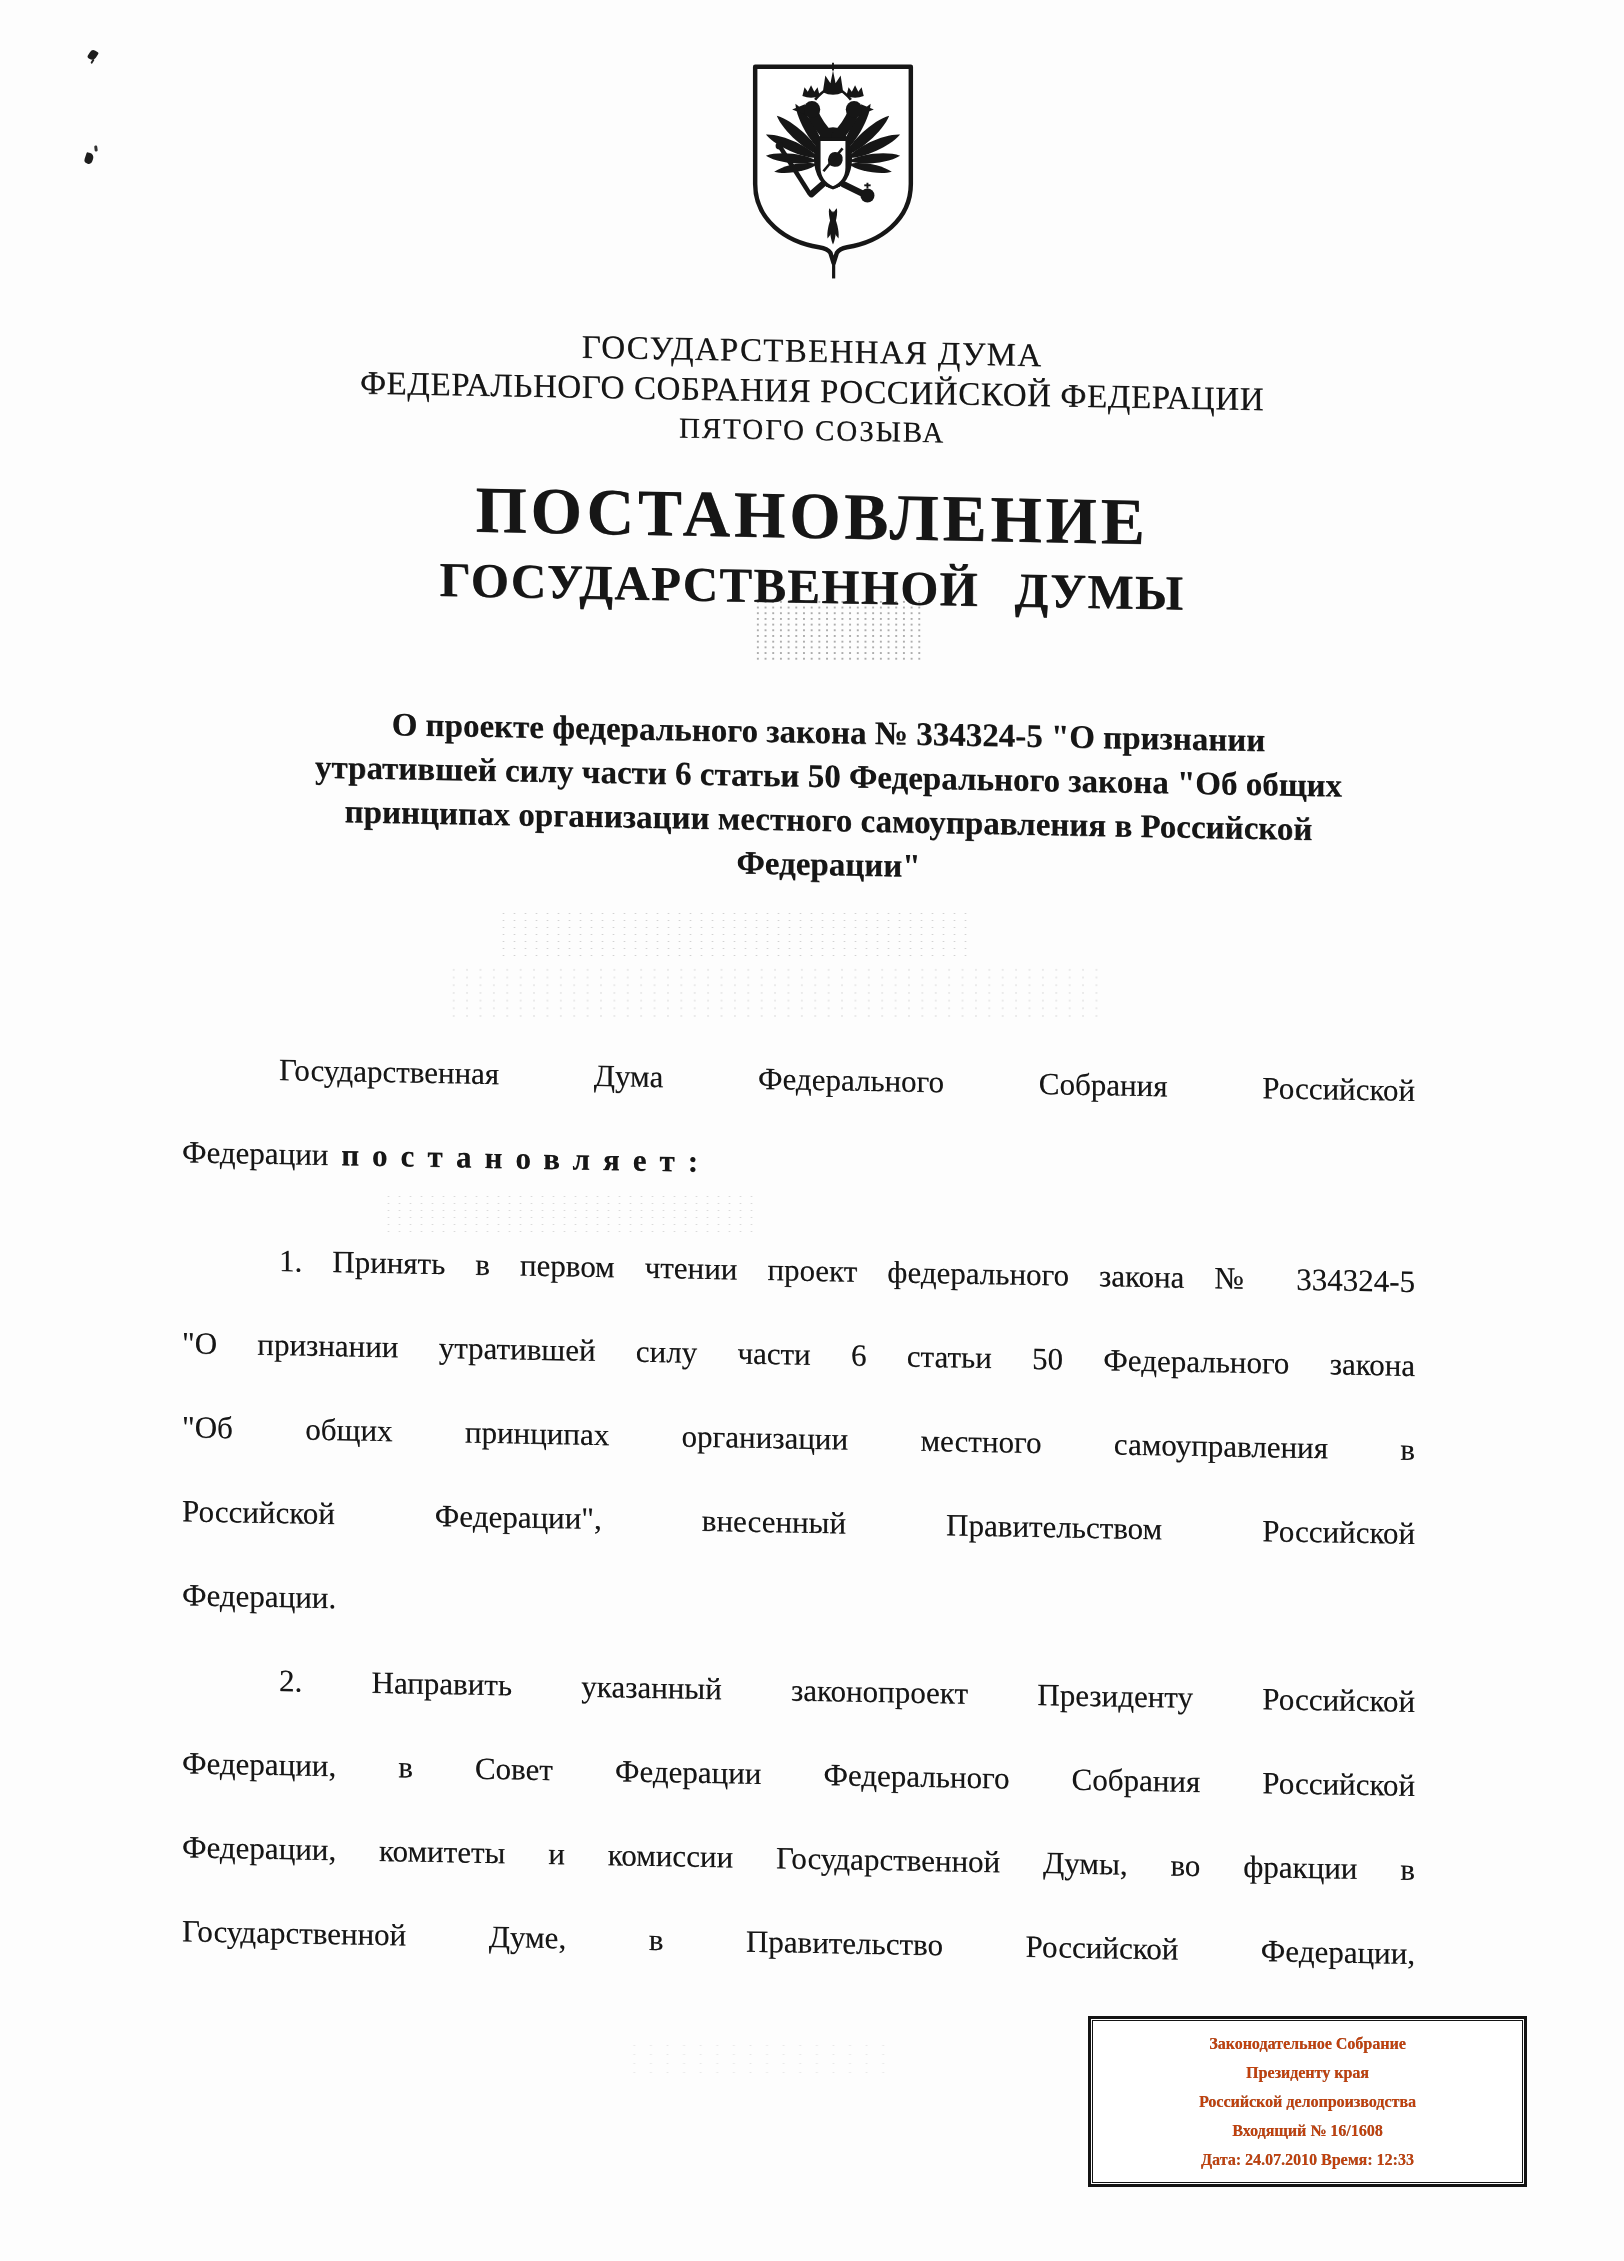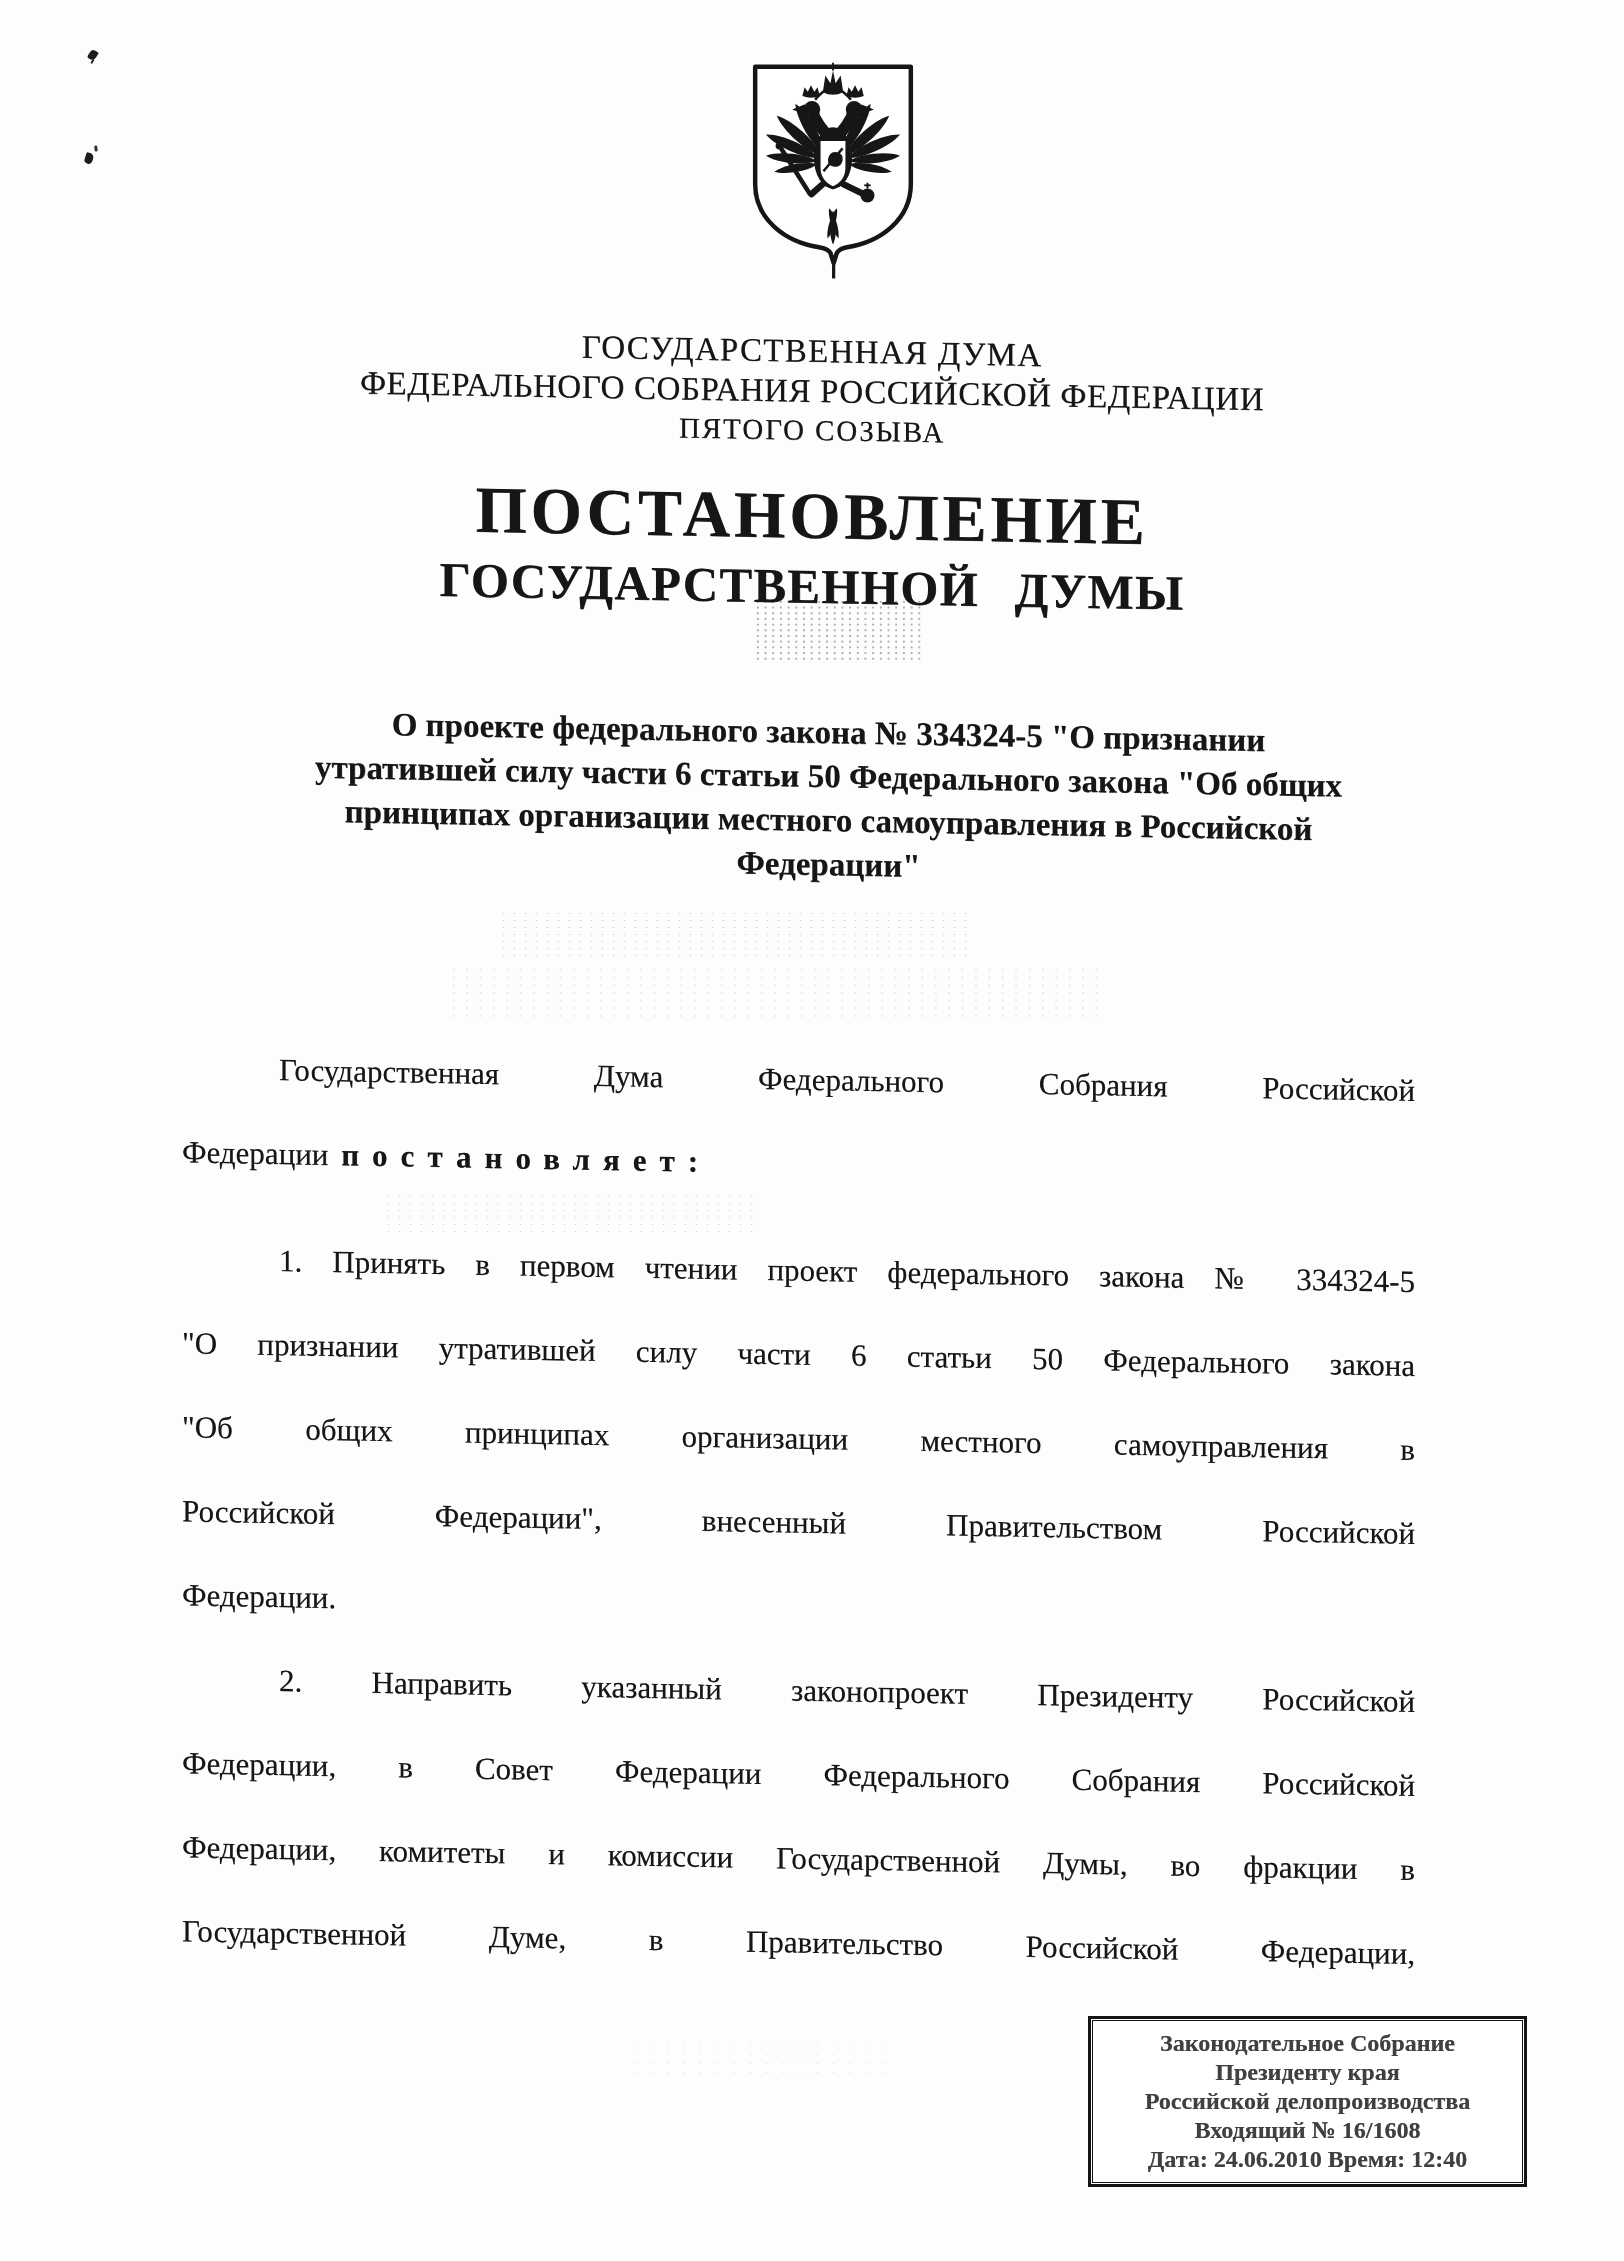--- a/index.html
+++ b/index.html
@@ -43,21 +43,21 @@
   .jl::after { content:""; display:inline-block; width:100%; height:0; }
   .ind { text-indent:97px; }
   .para1 { margin-top:23px; }
   .verb { font-weight:bold; letter-spacing:0.42em; margin-left:12.8px; }
 
   
   .stamp { position:absolute; left:1088px; top:2016px; width:439px; height:171px;
            border:3.8px solid #141414; background:#fff; text-align:center;
            font-weight:bold; padding-top:9.6px; }
   .stamp::before { content:""; position:absolute; inset:1.3px; border:1.3px solid #141414; pointer-events:none; }
-  .st { font-size:24px; line-height:29px; color:#404040;
+  .st { font-size:16px; line-height:29px; color:#c2410c;
         text-shadow:0.2px 0.2px 0.4px rgba(10,10,10,.5); }
 
   
   .speck { position:absolute; background:#1d1d1d; }
   .speck1 { left:89px; top:50px; width:7.7px; height:9.6px; border-radius:3.8px 1.3px 4.5px 1.9px; transform:rotate(32deg); }
   .speck1::after { content:""; position:absolute; left:5.7px; top:8.3px; width:2.6px; height:4.5px; background:#222; border-radius:1.3px; }
   .speck2 { left:85px; top:153px; width:8.3px; height:11px; border-radius:1.3px 4.5px 3.8px 3.8px; transform:rotate(18deg); }
   .speck2::after { content:""; position:absolute; left:6.4px; top:-9px; width:2.6px; height:5.7px; background:#333; border-radius:1.3px; transform:rotate(-25deg); }
   .dots { position:absolute; background-image:radial-gradient(#2a2a2a 0.8px, transparent 1.1px);
           background-size:11px 7px; filter:blur(0.3px); }
@@ -182,17 +182,17 @@
       </div>
     </div>
 
   </div>
 
   <div class="stamp">
     <div class="st">Законодательное Собрание</div>
     <div class="st">Президенту края</div>
     <div class="st">Российской делопроизводства</div>
     <div class="st">Входящий № 16/1608</div>
-    <div class="st">Дата: 24.06.2010 Время: 12:40</div>
+    <div class="st">Дата: 24.07.2010 Время: 12:33</div>
   </div>
 
 </div>
 
 
 </body></html>

